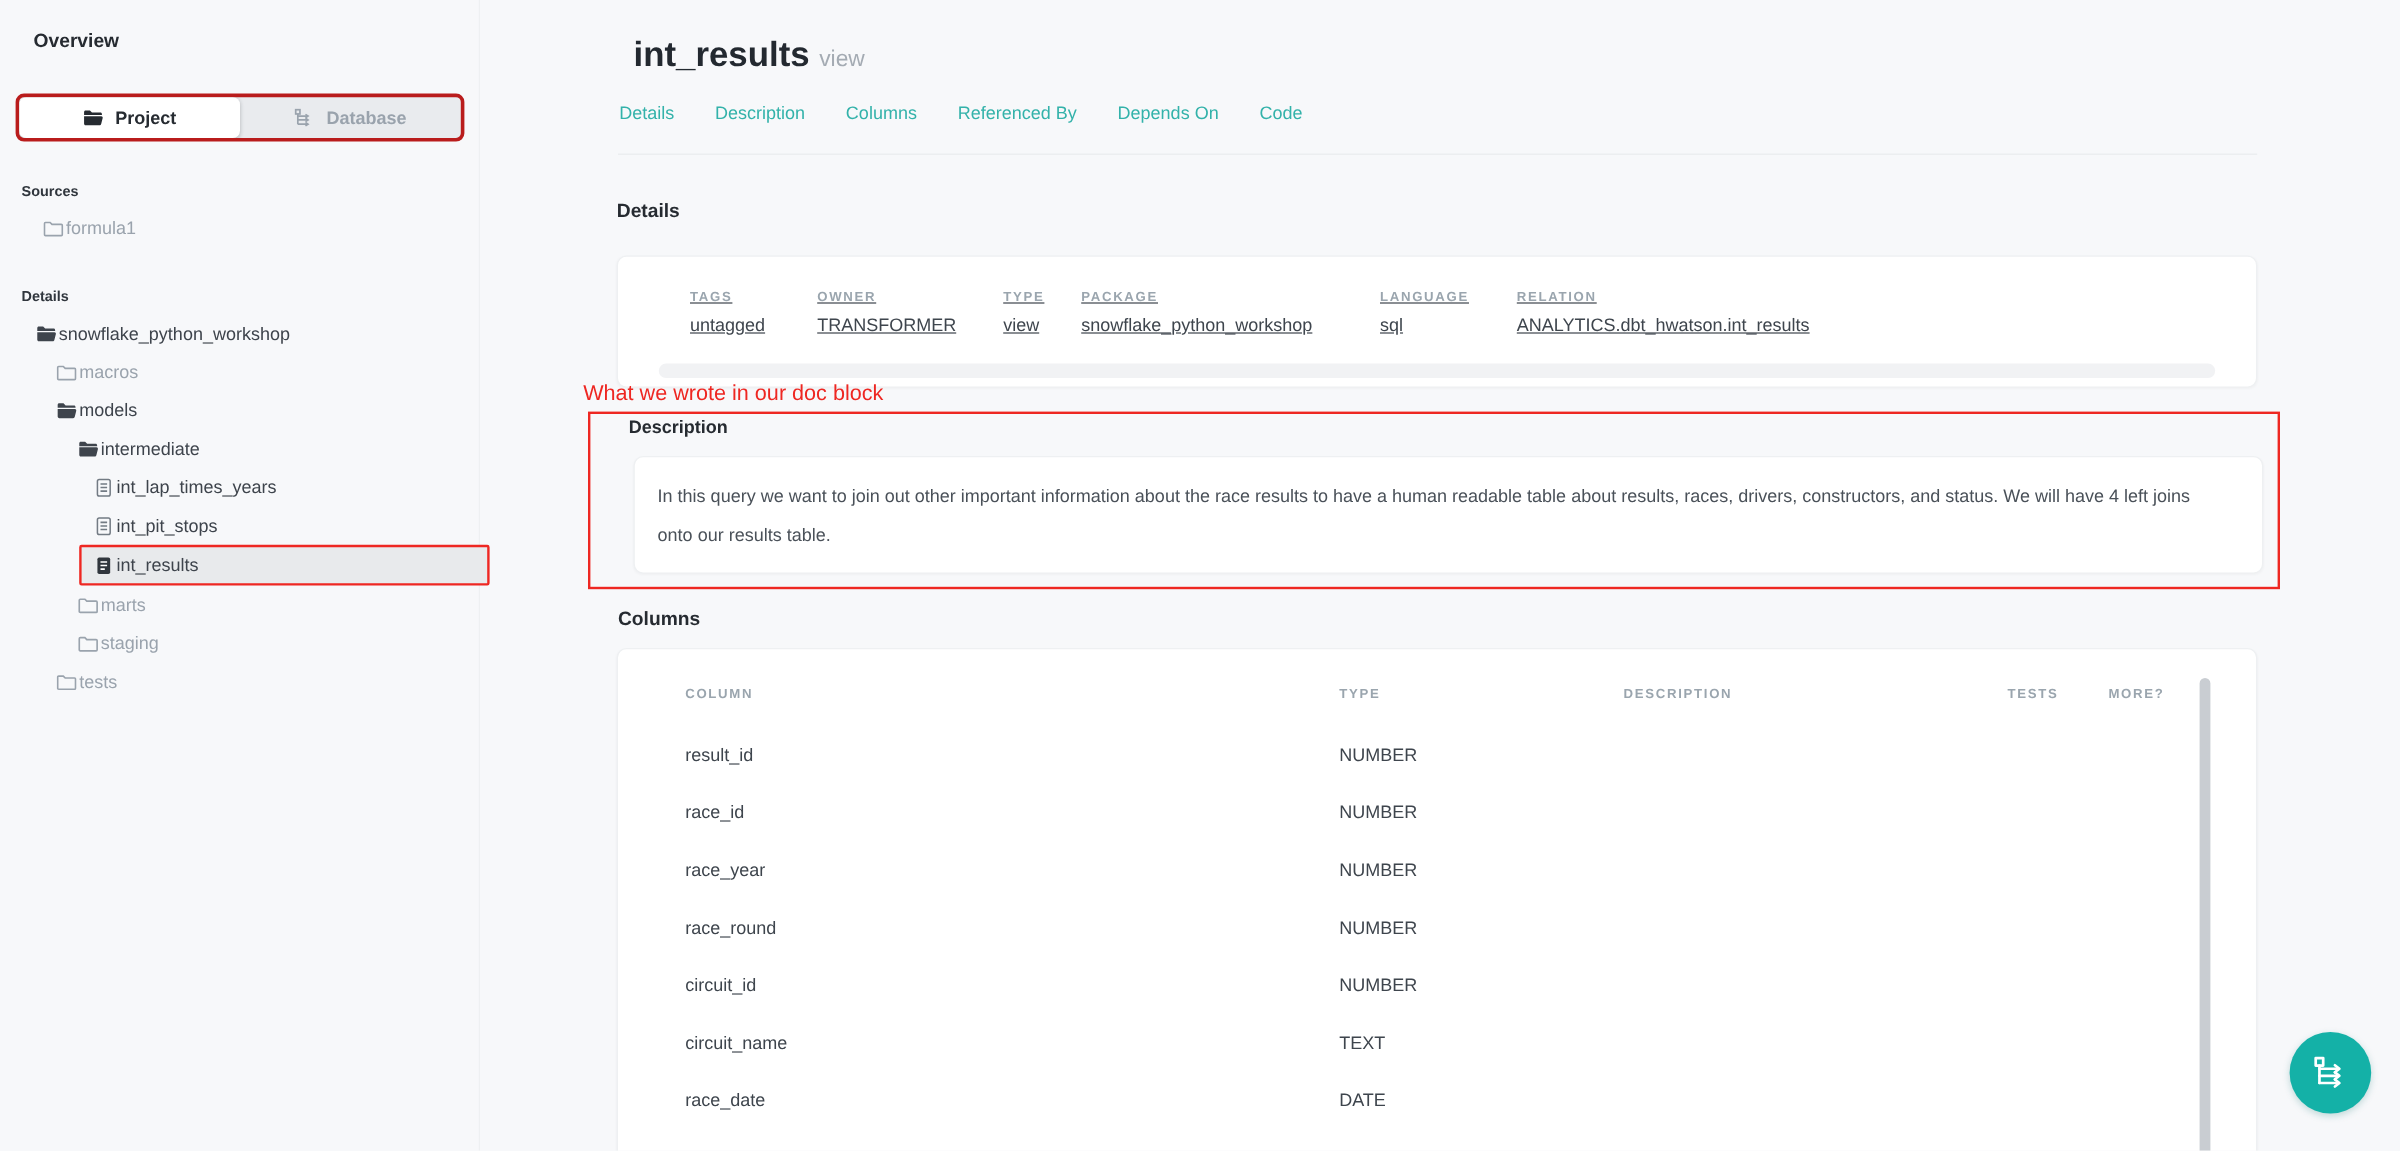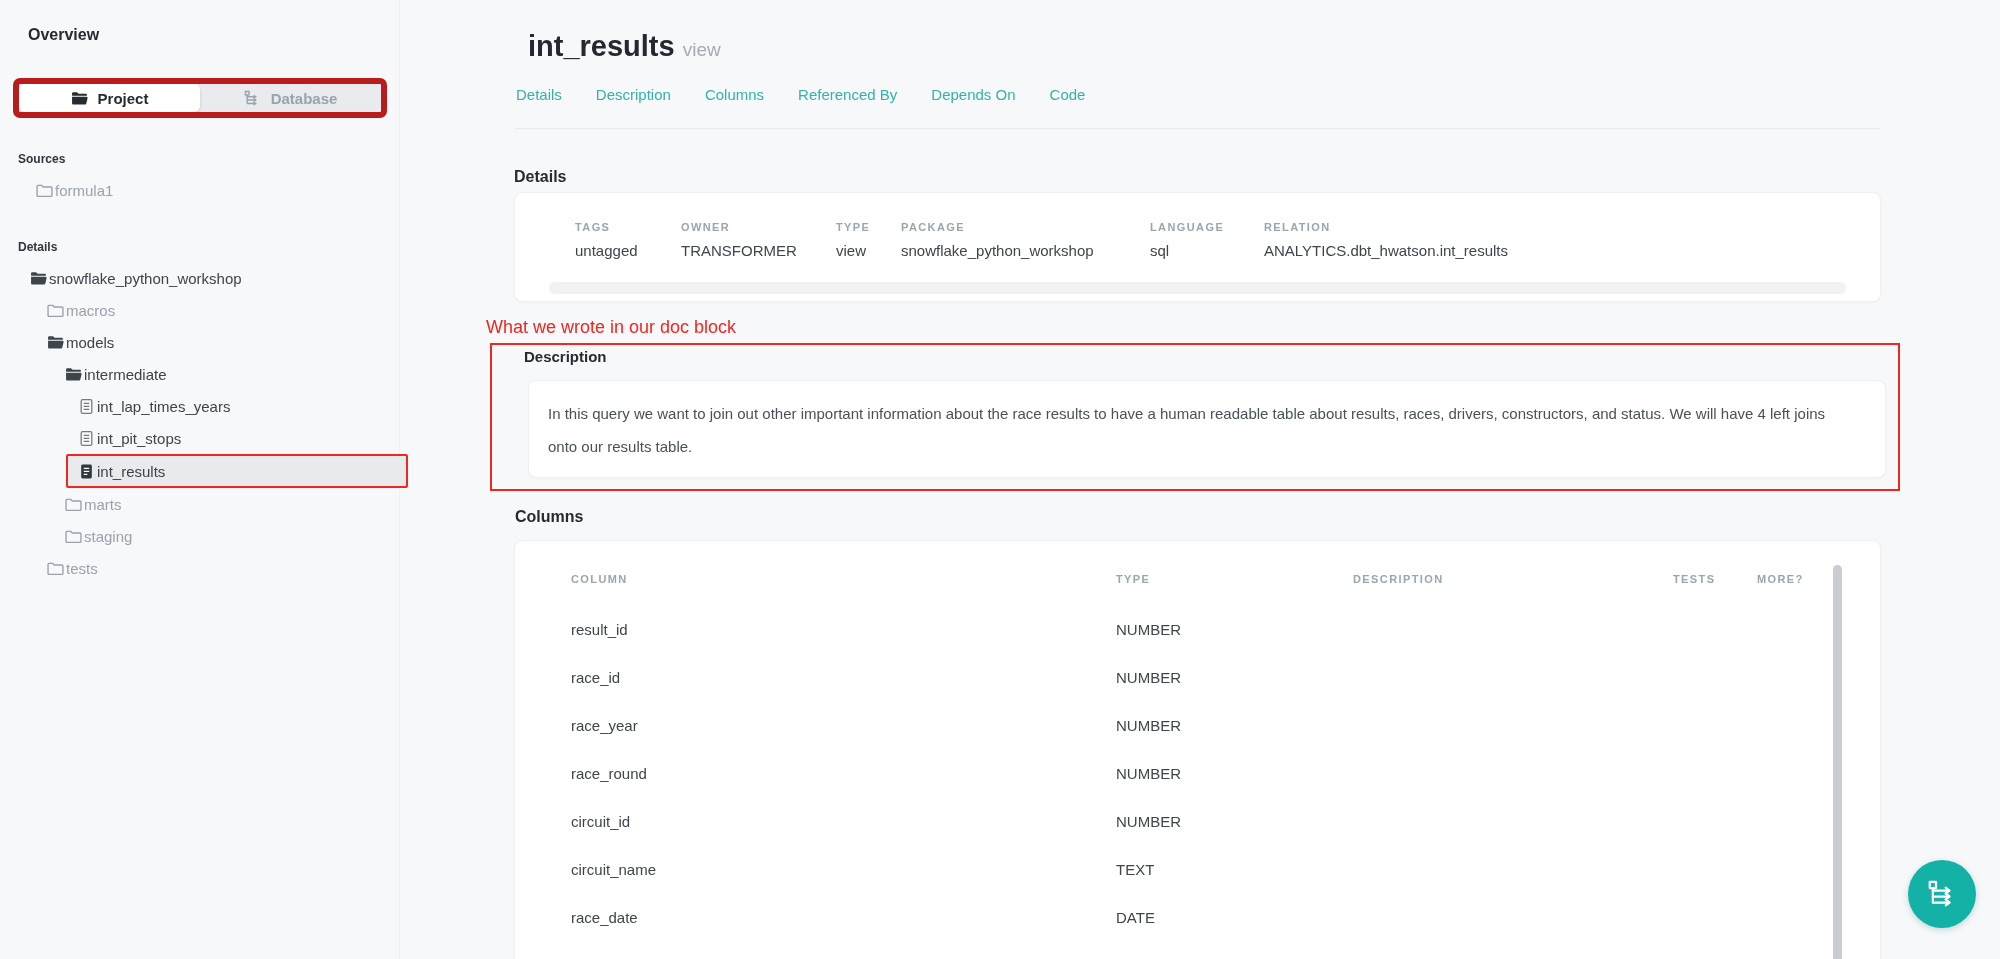--- a/index.html
+++ b/index.html
@@ -3,21 +3,21 @@
 <meta charset="utf-8">
 <style>
   * { margin:0; padding:0; box-sizing:border-box; }
   html,body { width:2000px; height:959px; }
   body { font-family:"Liberation Sans","DejaVu Sans",sans-serif; background:#f7f8fa; color:#3e454d; }
   #screen { position:relative; width:2000px; height:959px; overflow:hidden; background:#f7f8fa; }
 
   
   .sidebar { position:absolute; left:0; top:0; width:400px; height:959px; border-right:1px solid #eef0f2; padding-top:26px; }
   .sidebar-title { margin-left:28px; font-size:16px; font-weight:700; color:#262b31; }
-  .view-toggle { display:flex; margin:34px 12px 0 13px; background:#e9ebee; border:6px solid #b91c1c; border-radius:7px; height:40px; overflow:hidden;justify-content:flex-end; }
+  .view-toggle { display:flex; margin:34px 12px 0 13px; background:#e9ebee; border:3px solid #b91c1c; border-radius:7px; height:40px; overflow:hidden;justify-content:flex-end; }
   .toggle-btn { flex:1; display:flex; align-items:center; justify-content:center; gap:10px; font-size:15px; cursor:pointer; }
   .toggle-btn.active { background:#ffffff; border-radius:6px; box-shadow:0 1px 3px rgba(30,35,40,.18); color:#262b31; font-weight:700; }
   .toggle-btn.inactive { color:#9aa3ad; font-weight:700; }
   .side-section-label { margin:34px 0 0 18px; font-size:12px; font-weight:700; color:#30363d; }
   .side-row { display:flex; align-items:center; height:32px; font-size:15px; }
   .side-row .lbl { margin-left:2px; }
   .row-gray { color:#9aa3ad; }
   .row-dark { color:#3e444c; }
   .icon16 { width:17px; height:17px; flex:0 0 17px; }
   .ind1 { padding-left:30px; } .ind2 { padding-left:47px; } .ind3 { padding-left:65px; } .ind4 { padding-left:78px; }
@@ -29,21 +29,21 @@
   .page-title { position:absolute; left:528px; top:30px; font-size:29px; font-weight:700; color:#232930; }
   .page-title .subtitle { font-size:19px; font-weight:400; color:#a4abb3; margin-left:8px; }
   .tabs { position:absolute; left:516px; top:86px; display:flex; gap:34px; font-size:15px; }
   .tab { color:#33b2aa; cursor:pointer; }
   .tabs-divider { position:absolute; left:515px; top:128px; width:1366px; height:1px; background:#e9ebee; }
 
   .section-heading { position:absolute; font-size:16px; font-weight:700; color:#262b31; }
   .card { position:absolute; background:#ffffff; border:1px solid #eef0f2; border-radius:8px; box-shadow:0 1px 2px rgba(30,35,40,.03); }
 
   
-  .details-card { left:514px; top:192px; width:1367px; height:110px; padding:28px 0 0 60px; }
+  .details-card { left:514px; top:213px; width:1367px; height:110px; padding:28px 0 0 60px;text-decoration:underline; }
   .details-fields { display:flex; }
   .dfield { display:flex; flex-direction:column; }
   .dfield .flabel { font-size:11px; letter-spacing:1.4px; color:#9aa5ae; font-weight:700; }
   .dfield .fvalue { margin-top:9px; font-size:15px; color:#3e454d; }
   .w-tags{width:106px}.w-owner{width:155px}.w-type{width:65px}.w-package{width:249px}.w-language{width:114px}.w-relation{flex:1}
   .details-hscroll { position:absolute; left:34px; right:34px; bottom:7px; height:12px; background:#f1f2f4; border-radius:6px; }
 
   
   .annotation-label { position:absolute; left:486px; top:317px; font-size:18px; color:#ee2722; }
   .annotation-box { position:absolute; left:490px; top:343px; width:1410px; height:148px; border:2px solid #ee2722; }

